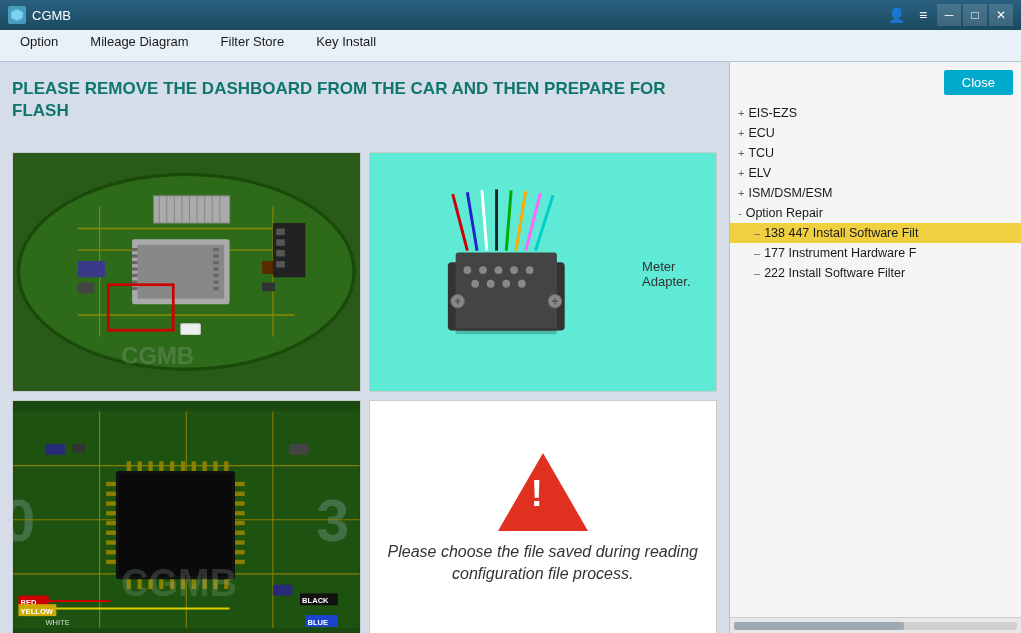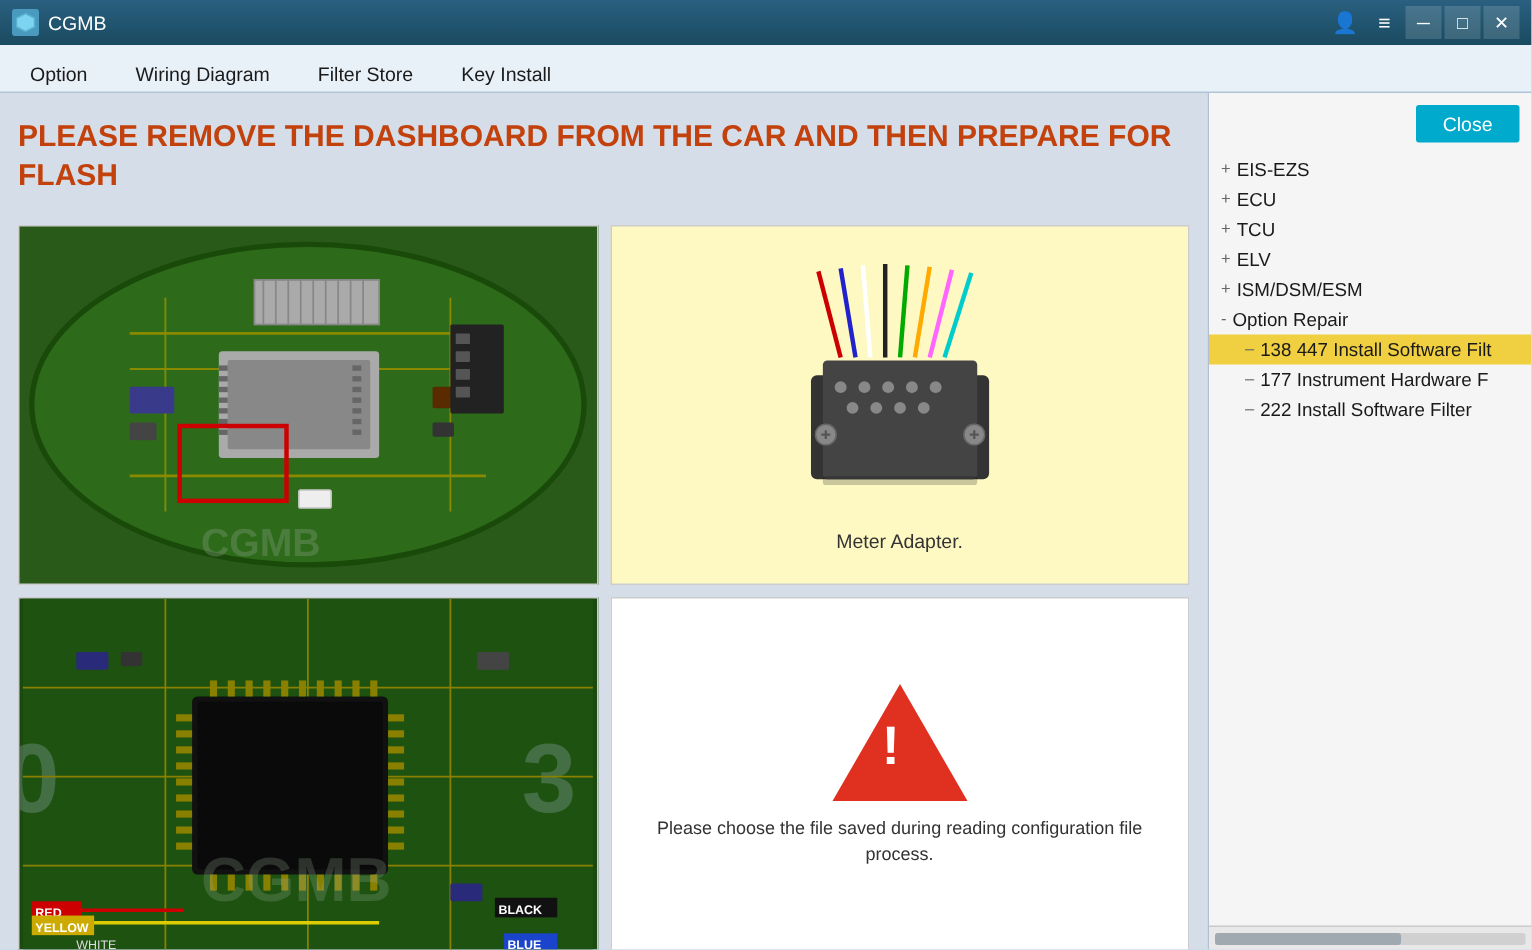--- a/index.html
+++ b/index.html
@@ -33,21 +33,21 @@
       font-size: 12px;
       cursor: pointer;
       display: flex; align-items: center; justify-content: center;
     }
 
     
     #menubar {
       height: 32px;
       background: #e8f0f8;
       display: flex;
-      align-items: flex-end;
+      align-items: flex-start;
       padding: 0 4px;
       border-bottom: 1px solid #b0c4d8;
     }
     .menu-item {
       padding: 4px 16px;
       font-size: 13px;
       color: #1a1a1a;
       cursor: pointer;
     }
 
@@ -60,25 +60,25 @@
     
     #content {
       flex: 1;
       background: #d4dde8;
       padding: 12px;
       overflow: hidden;
       position: relative;
     }
 
     .instruction-text {
-      font-size: 20px;
+      font-size: 17px;
       font-weight: bold;
-      color: #c2410c;
+      color: #0f766e;
       line-height: 1.3;
-      margin-bottom: 16px;
+      margin-bottom: 26px;
       padding: 4px 0;
     }
 
     .images-grid {
       display: grid;
       grid-template-columns: 1fr 1fr;
       grid-template-rows: 1fr 1fr;
       gap: 8px;
       height: calc(100% - 60px);
     }
@@ -95,22 +95,22 @@
     }
 
     
     .pcb-top {
       background: #2a5a1a;
       position: relative;
     }
 
     
     .meter-adapter {
-      background: #fef9c3;
-      flex-direction: column;
+      background: #5eead4;
+      flex-direction: row;
     }
     .meter-adapter-label {
       font-size: 13px;
       color: #333;
       margin-top: 4px;
     }
 
     
     .pcb-bottom {
       background: #1a4a10;
@@ -135,28 +135,29 @@
     .warning-triangle::after {
       content: '!';
       position: absolute;
       top: 20px;
       left: -12px;
       font-size: 36px;
       font-weight: bold;
       color: white;
     }
     .warning-text {
-      font-size: 12px;
+      font-size: 16px;
       color: #333;
       line-height: 1.4;
+      font-style: italic;
     }
 
     
     #right-panel {
-      width: 216px;
+      width: 292px;
       background: #f5f5f5;
       border-left: 1px solid #b0c0d0;
       display: flex;
       flex-direction: column;
     }
 
     #close-btn-row {
       display: flex;
       justify-content: flex-end;
       padding: 8px 8px 4px 8px;
@@ -228,21 +229,21 @@
     <span style="width:24px;height:22px;display:flex;align-items:center;justify-content:center;font-size:14px;color:white;cursor:pointer;">👤</span>
     <span style="width:24px;height:22px;display:flex;align-items:center;justify-content:center;font-size:14px;color:white;cursor:pointer;">≡</span>
     <button class="win-btn">─</button>
     <button class="win-btn">□</button>
     <button class="win-btn close-win">✕</button>
   </div>
 </div>
 
 <div id="menubar">
   <div class="menu-item">Option</div>
-  <div class="menu-item">Wiring Diagram</div>
+  <div class="menu-item">Mileage Diagram</div>
   <div class="menu-item">Filter Store</div>
   <div class="menu-item">Key Install</div>
 </div>
 
 <div id="main">
 
   <div id="content">
     <div class="instruction-text">PLEASE REMOVE THE DASHBOARD FROM THE CAR AND THEN PREPARE FOR FLASH</div>
 
     <div class="images-grid">

